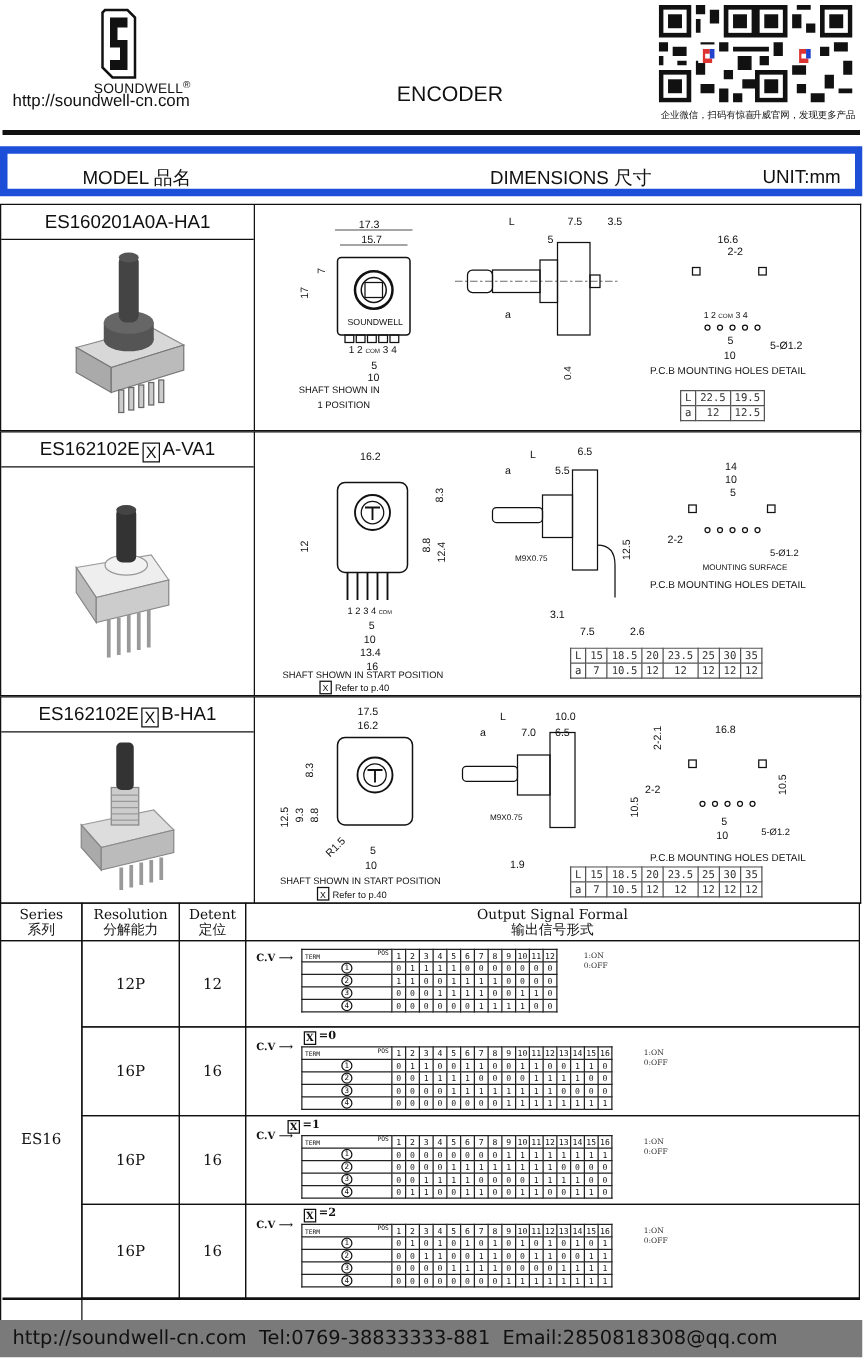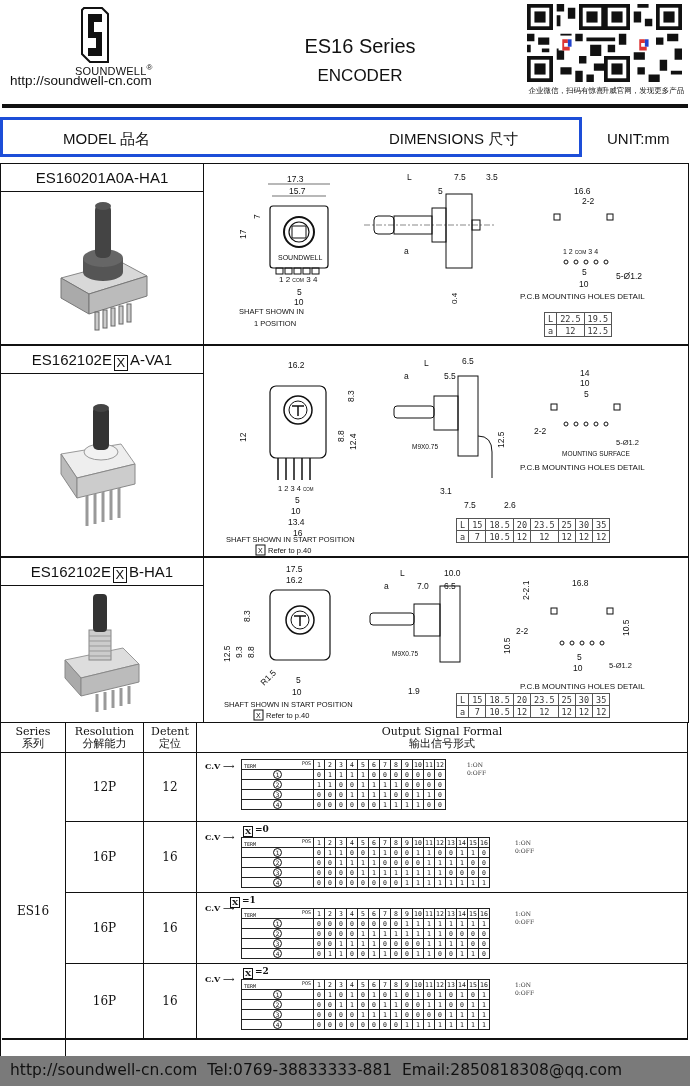--- a/index.html
+++ b/index.html
@@ -7,21 +7,21 @@
   .abs { position: absolute; }
   .header { position: absolute; left: 0; top: 0; width: 690px; height: 104px; }
   .logo { left: 78px; top: 6px; width: 34px; height: 58px; }
   .brand { left: 75px; top: 63px; font-size: 11px; letter-spacing: 0.2px; }
   .brand-url { left: 10px; top: 73px; font-size: 13.5px; }
   .title { left: 260px; top: 35px; width: 200px; text-align: center; font-size: 20px; }
   .subtitle { left: 260px; top: 66px; width: 200px; text-align: center; font-size: 17px; }
   .qr { width: 78px; height: 78px; background: #fff; }
   .qr-caption { font-size: 7.5px; width: 90px; text-align: center; }
   .rule { left: 2px; top: 104px; width: 686px; height: 4px; background: #111; }
-  .bar { left: 0; top: 117px; width: 582px; height: 40px; border: 3px solid #1d4ed8; }
+  .bar { left: 0; top: 117px; width: 690px; height: 40px; border: 6px solid #1d4ed8; }
   .bar span { position: absolute; top: 10px; font-size: 15px; }
   .model-cell { left: 0; width: 204px; border: 1.5px solid #111; }
   .model-name { font-size: 15px; text-align: center; line-height: 28px; height: 28px; border-bottom: 1.5px solid #111; }
   .xbox { display: inline-block; border: 1.5px solid #111; width: 14px; height: 16px; line-height: 14px; text-align: center; font-size: 13px; vertical-align: -2px; margin: 0 2px; }
   .dim-cell { left: 204px; right: 1px; border: 1.5px solid #111; border-left: none; text-decoration: underline; }
   .draw text { font-family: "Liberation Sans", sans-serif; }
   .lt { border-collapse: collapse; font-size: 8.5px; font-family: "DejaVu Sans Mono", monospace; color: #333; }
   .lt td { border: 1px solid #555; padding: 0 3px; text-align: center; height: 12px; }
   .sig-head { position: absolute; border: 1.5px solid #111; text-align: center; font-family: "DejaVu Serif", serif; font-size: 11px; line-height: 12px; padding-top: 3px; }
   .sig-cell { position: absolute; border: 1.5px solid #111; display: flex; align-items: center; justify-content: center; font-family: "DejaVu Serif", serif; font-size: 12px; }
@@ -37,21 +37,20 @@
 </head>
 <body>
 
 <div class="header">
   <svg class="abs logo" viewBox="0 0 34 58">
     <polygon points="6,2 24,2 30,8 30,56 12,56 4,48 4,4" fill="#fff" stroke="#111" stroke-width="2"></polygon>
     <path d="M10 8 h14 v8 h-8 v10 h8 v24 h-14 v-8 h8 v-10 h-8 z" fill="#111"></path>
   </svg>
   <div class="abs brand"><span>SOUNDWELL</span><sup style="font-size:8px">®</sup></div>
   <div class="abs brand-url">http://soundwell-cn.com</div>
-  <div class="abs title">ES16 Series</div>
   <div class="abs subtitle">ENCODER</div>
 
   <div class="abs" style="left:507px; top:4px;margin-left:20px;">
     <svg class="qr" viewBox="0 0 21 21">
       <rect x="0" y="0" width="7" height="7" fill="#111"></rect>
         <rect x="1" y="1" width="5" height="5" fill="#fff"></rect>
         <rect x="2" y="2" width="3" height="3" fill="#111"></rect>
       <rect x="14" y="0" width="7" height="7" fill="#111"></rect>
         <rect x="15" y="1" width="5" height="5" fill="#fff"></rect>
         <rect x="16" y="2" width="3" height="3" fill="#111"></rect>

